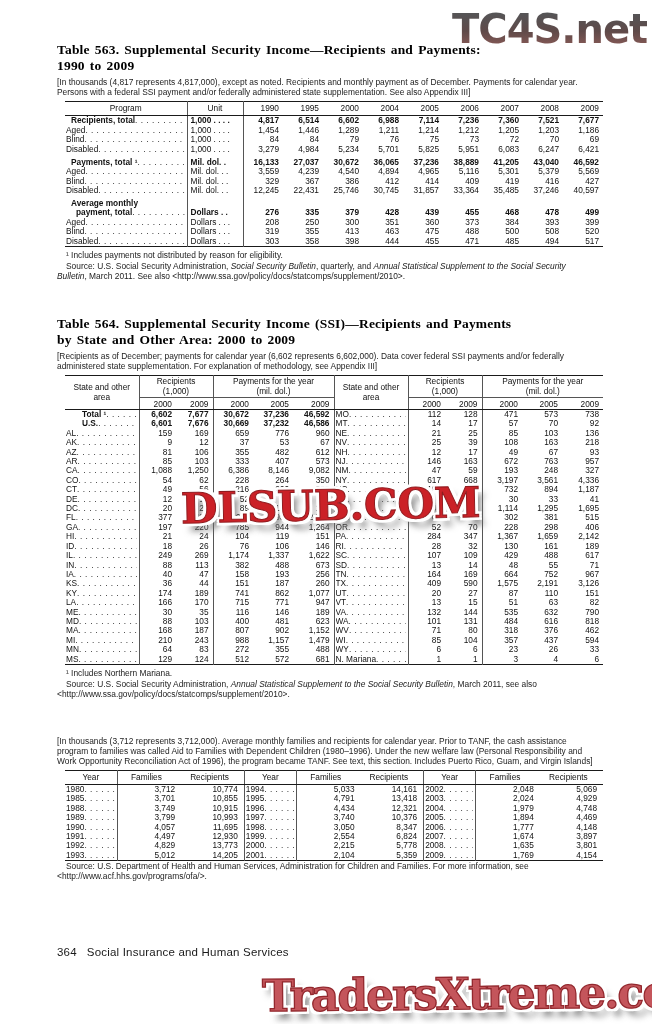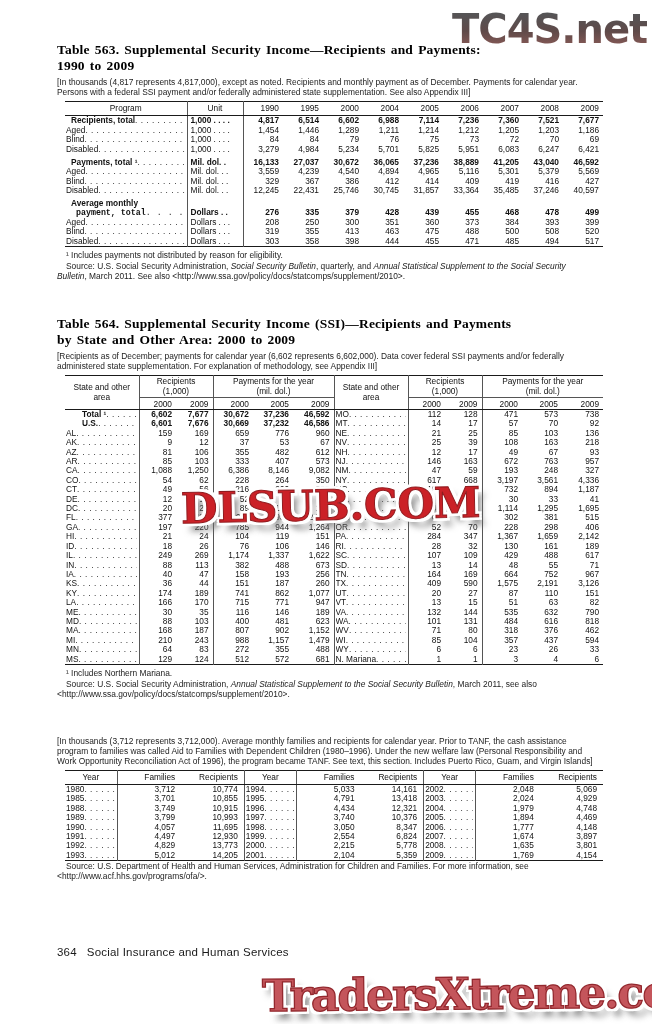--- a/index.html
+++ b/index.html
@@ -22,21 +22,21 @@
   tbody td{height:9.6px;}
   tr.b{font-weight:bold;}
   tr.gap td{padding-top:3px;}
   .bb{font-weight:bold;}
   .ind .lline{padding-left:16px;}
   .lbl{padding-left:1px;}
   .lline{display:flex;overflow:hidden;}
   .lline .lt{white-space:nowrap;}
   .lline .ld{flex:1 1 auto;overflow:hidden;white-space:nowrap;color:#2a2a2a;font-weight:normal;margin-right:2px;}
   .lline .ld::after{content:" . . . . . . . . . . . . . . . . . . . . . . . . . . . . . . . . . . .";letter-spacing:.5px;}
-  .l2{padding-left:10px;font-family:Liberation Mono, monospace;}
+  .l2{padding-left:10px;}
   tr.b .lline{padding-left:5px;}
   tr.b .l2{padding-left:10px;}
 
   
   .t563 thead th{border-bottom:1.3px solid #1a1a1a;height:13px;text-align:center;vertical-align:middle;}
   .t563 thead th.num{text-align:right;}
   .t563 tr > *:nth-child(1), .t563 tr > *:nth-child(2){border-right:1px solid #555;}
   .t563 .unit{text-align:left;padding-left:3px;}
 
   
@@ -45,21 +45,21 @@
   .t564 thead .gh{border-bottom:1px solid #555;text-align:center;vertical-align:middle;line-height:9.5px;padding:1px 0;}
   .t564 thead .gh.vrr{border-right:1px solid #555;}
   .t564 thead .yh{border-bottom:1.4px solid #1a1a1a;height:11px;}
   .t564 thead .yh.vr{border-right:1px solid #555;}
   .t564 tbody td:nth-child(1),.t564 tbody td:nth-child(3),.t564 tbody td:nth-child(6),
   .t564 tbody td:nth-child(7),.t564 tbody td:nth-child(9){border-right:1px solid #555;}
   .t564 tbody td{height:9.2px;}
 
   
   .t565 thead th{border-bottom:1.3px solid #1a1a1a;height:13px;text-align:center;vertical-align:middle;}
-  .t565 thead th.num{text-align:right;padding-right:6px;}
+  .t565 thead th.num{padding-right:6px;}
   .t565 tr > *:nth-child(1),.t565 tr > *:nth-child(3),.t565 tr > *:nth-child(4),
   .t565 tr > *:nth-child(6),.t565 tr > *:nth-child(7){border-right:1px solid #555;}
   .t565 tbody td{height:9.4px;}
   .t565 .num{padding-right:6px;}
 
   
   .footer-left{position:absolute;left:57px;top:946px;font-size:11.5px;color:#1a1a1a;letter-spacing:.2px;}
   .footer-left .pgnum{margin-right:10px;}
   .footer-right{position:absolute;right:55px;top:963px;font-size:9.3px;color:#333;}
 

